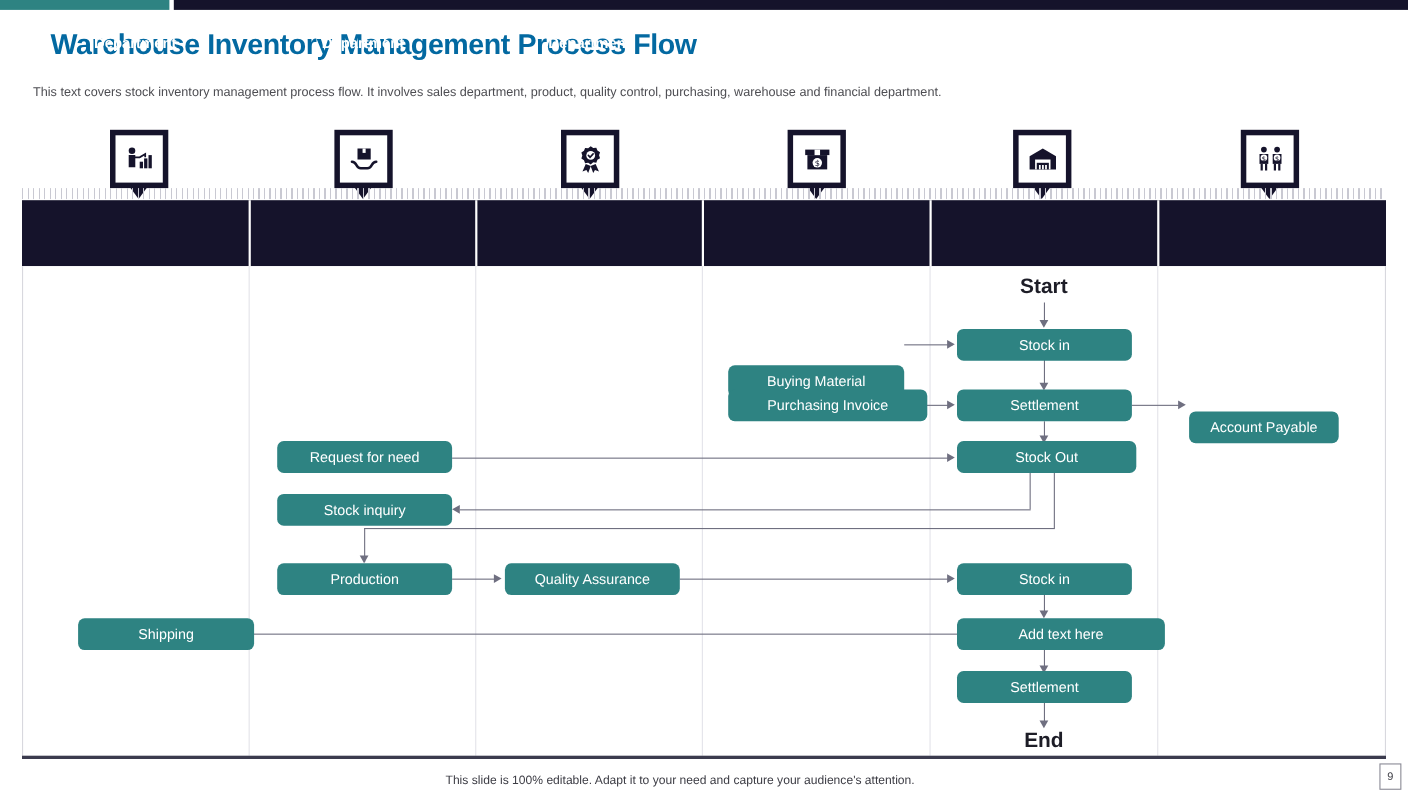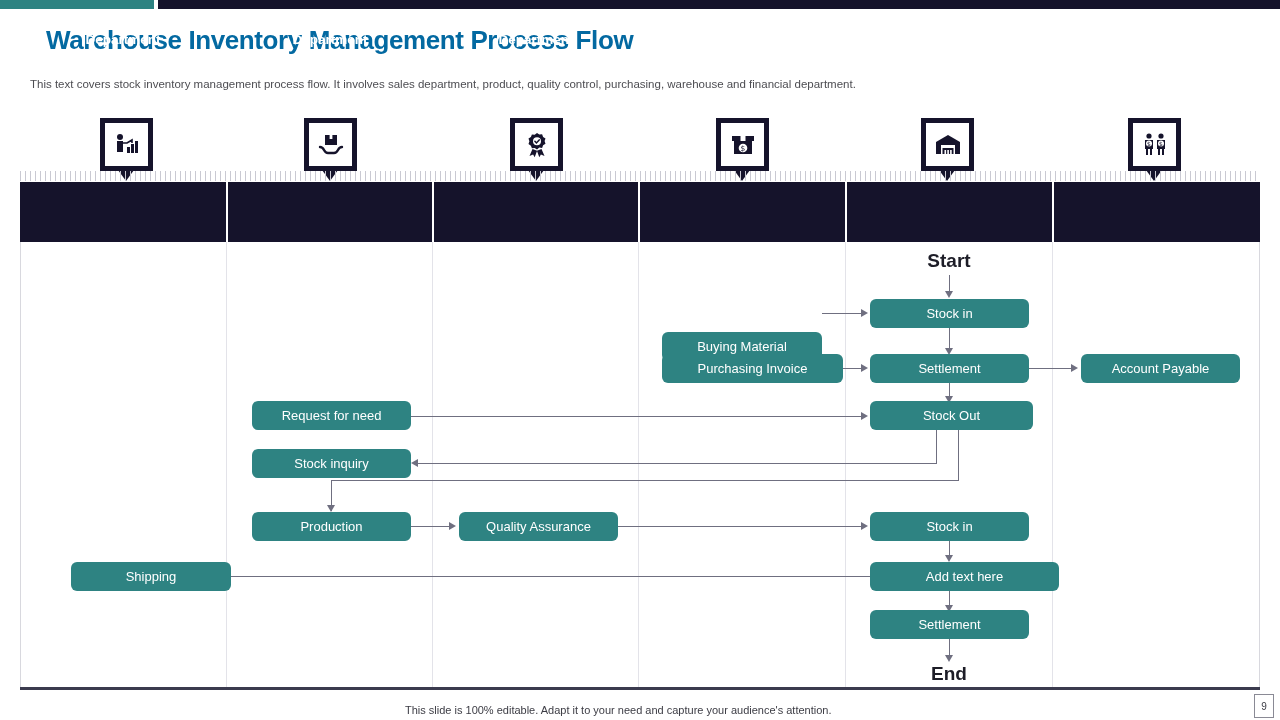--- a/index.html
+++ b/index.html
@@ -298,21 +298,21 @@
 <div class="ln-v" style="left:949px;top:639px;height:21px;"></div>
 <div class="ar-d" style="left:945px;top:655px;"></div>
 
 <div class="terminator" style="left:899px;top:250px;width:100px;">Start</div>
 <div class="terminator" style="left:899px;top:663px;width:100px;">End</div>
 
 <div class="node" style="left:662px;top:299px;width:160px;margin-top:33px;">Buying Material</div>
 <div class="node" style="left:870px;top:299px;width:159px;">Stock in</div>
 <div class="node" style="left:662px;top:354px;width:181px;">Purchasing Invoice</div>
 <div class="node" style="left:870px;top:354px;width:159px;">Settlement</div>
-<div class="node" style="left:1081px;top:354px;width:159px;">Account Payable</div>
+<div class="node" style="left:1081px;top:374px;width:136px;">Account Payable</div>
 <div class="node" style="left:252px;top:401px;width:159px;">Request for need</div>
 <div class="node" style="left:870px;top:401px;width:163px;">Stock Out</div>
 <div class="node" style="left:252px;top:449px;width:159px;">Stock inquiry</div>
 <div class="node" style="left:252px;top:512px;width:159px;">Production</div>
 <div class="node" style="left:459px;top:512px;width:159px;">Quality Assurance</div>
 <div class="node" style="left:870px;top:512px;width:159px;">Stock in</div>
 <div class="node" style="left:43px;top:562px;width:160px;margin-left:28px;">Shipping</div>
 <div class="node" style="left:870px;top:562px;width:189px;">Add text here</div>
 <div class="node" style="left:870px;top:610px;width:159px;">Settlement</div>
 

